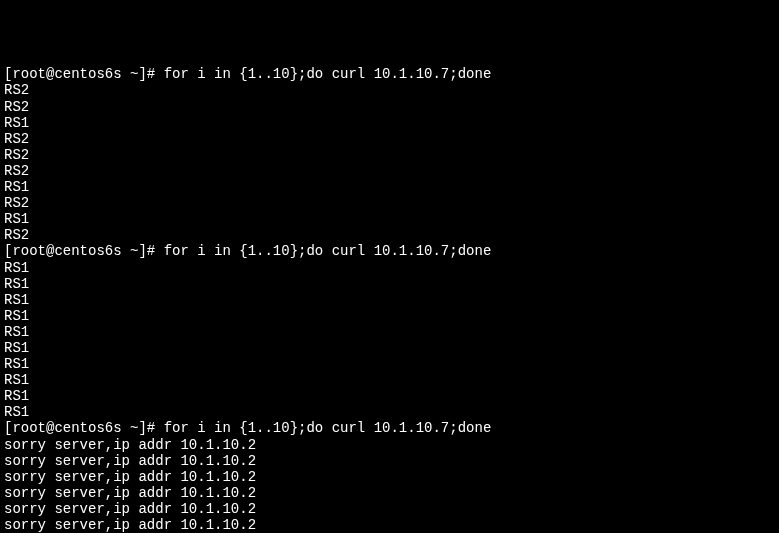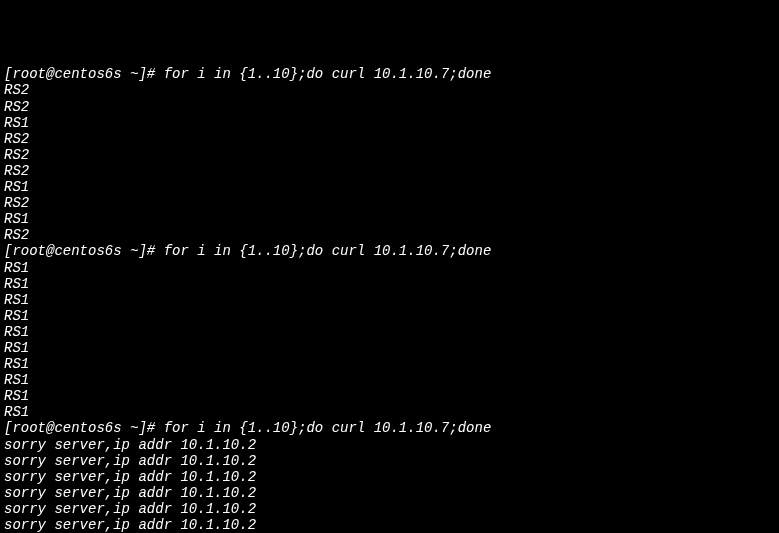--- a/index.html
+++ b/index.html
@@ -1,19 +1,18 @@
 <!DOCTYPE html>
 <html><head>
   <meta charset="utf-8">
   <style>
     * {
       margin: 0;
       padding: 0;
       box-sizing: border-box;
-      font-style: italic;
     }
     body {
       background-color: #000000;
       color: #ffffff;
       font-family: 'Courier New', Consolas, monospace;
       font-size: 14px;
       line-height: 1.15;
       padding: 2px 4px;
       width: 779px;
       height: 533px;

